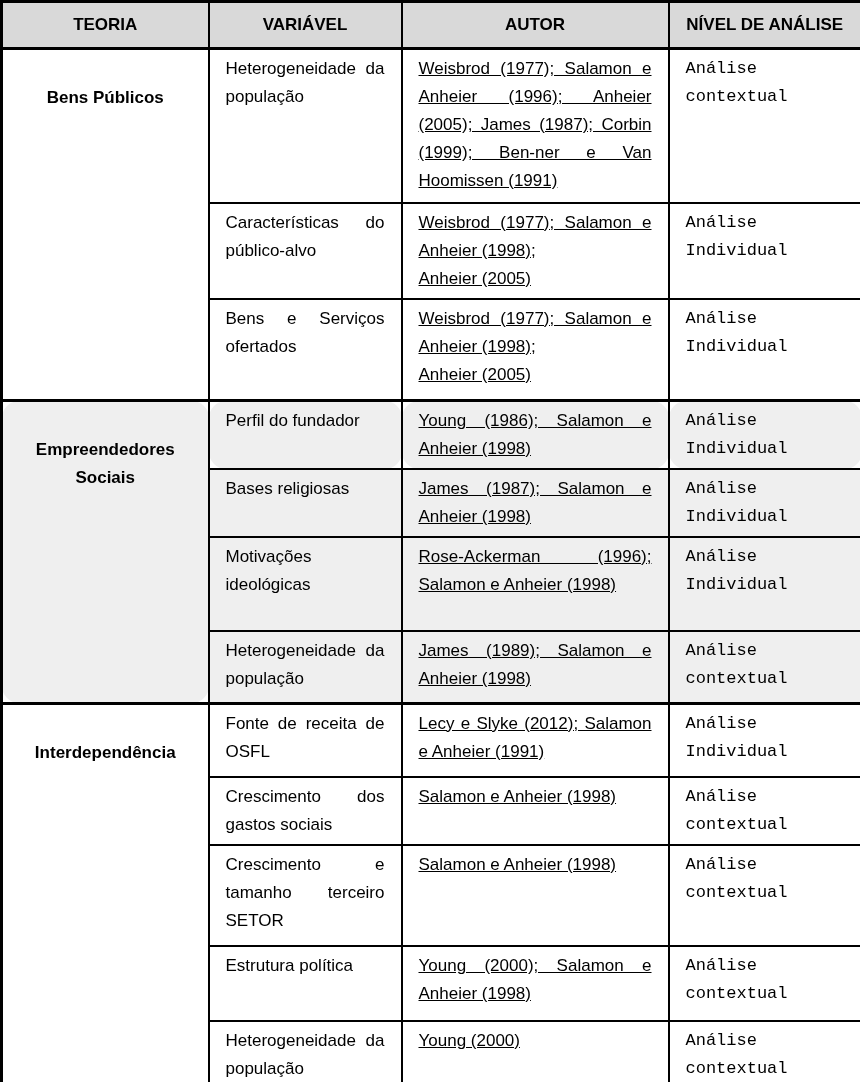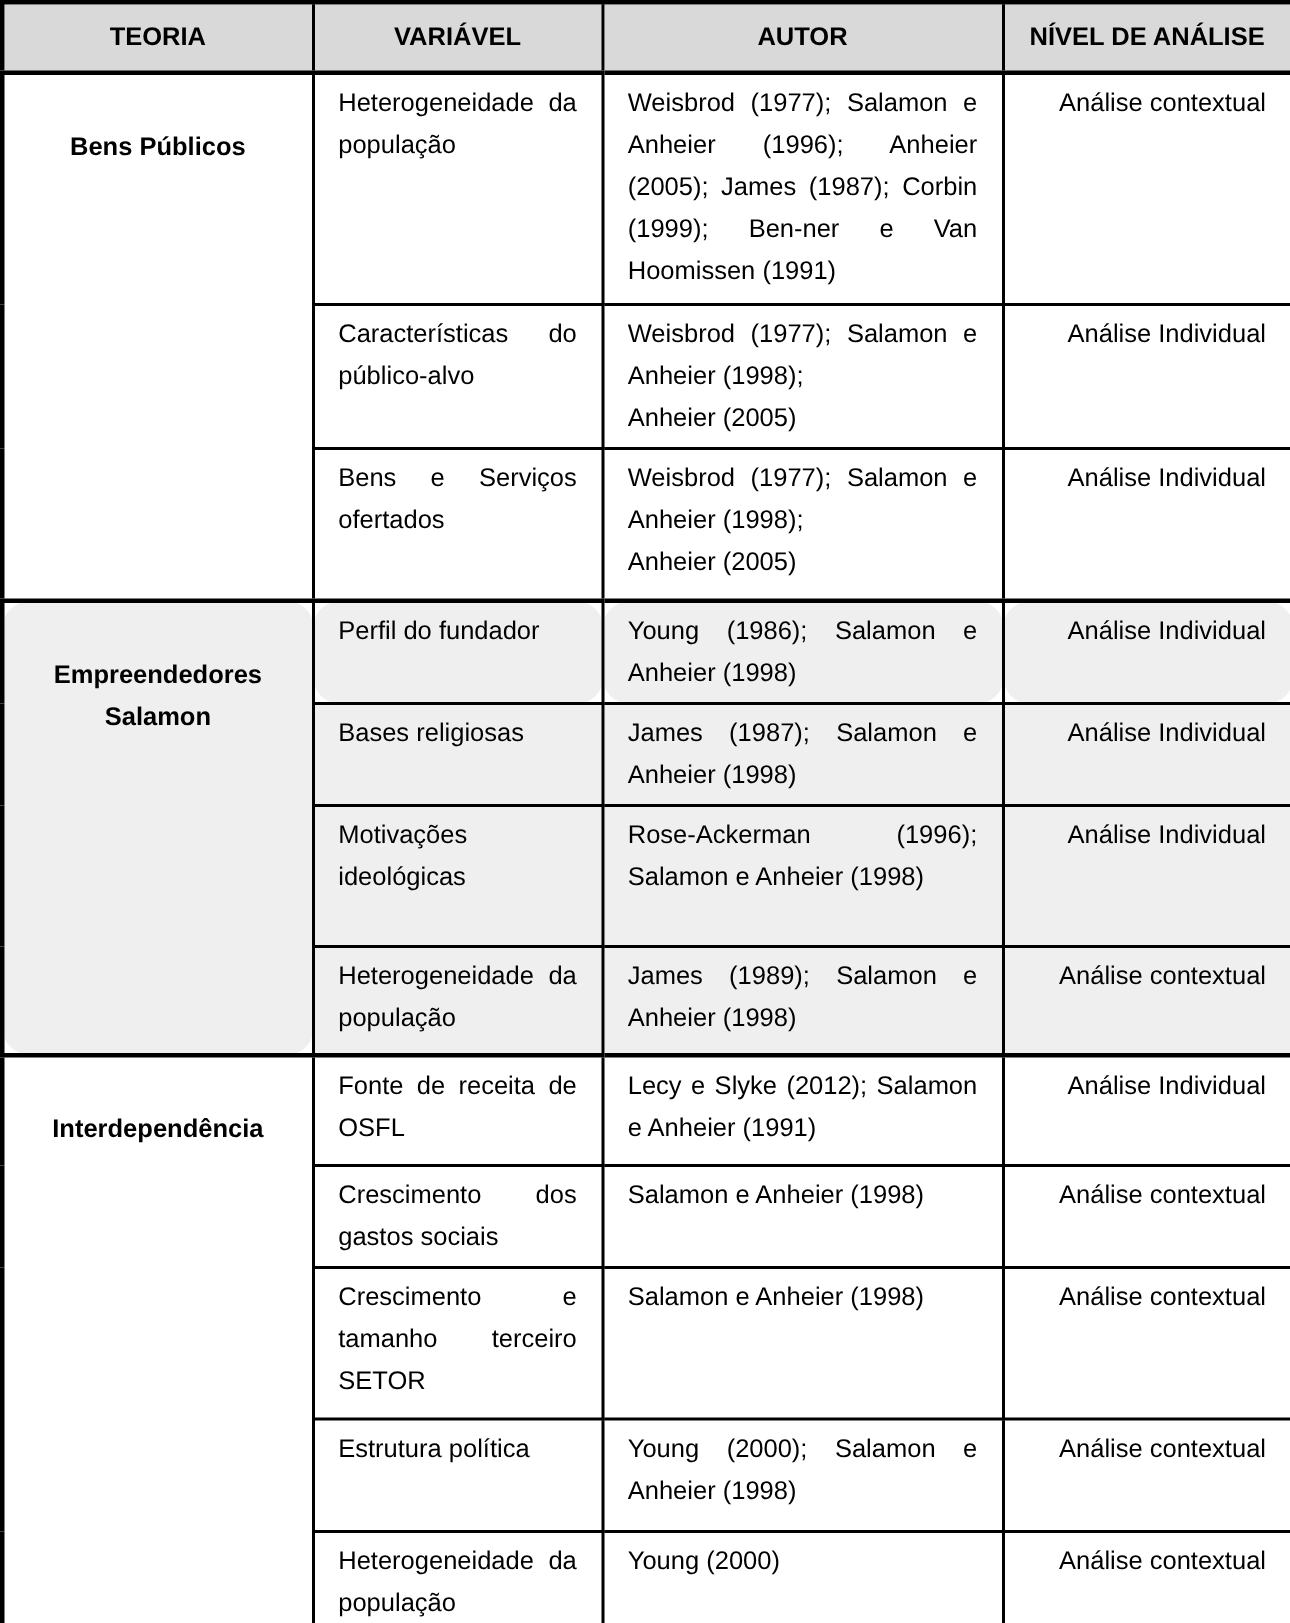--- a/index.html
+++ b/index.html
@@ -43,23 +43,25 @@
     font-weight: bold;
     text-align: center;
     padding-top: 34px;
   }
   td.variavel {
     text-align: justify;
   }
   td.autor {
     text-align: justify;
     white-space: pre-line;
+    text-decoration: underline;
   }
   td.nivel {
-    text-align: right;
+    text-align: left;
+    font-family: Liberation Mono, monospace;
   }
   tr.group-start td {
     border-top: 3px solid #000000;
     border-radius: 17px;
   }
   tr.alt td {
     background: #efefef;
   }
 </style>
 </head>
@@ -96,21 +98,21 @@
       <td class="nivel">Análise Individual</td>
     </tr>
     <tr style="height:102px">
       <td class="variavel">Bens e Serviços ofertados</td>
       <td class="autor">Weisbrod (1977); Salamon e Anheier (1998);
 Anheier (2005)</td>
       <td class="nivel">Análise Individual</td>
     </tr>
 
     <tr class="group-start alt" style="height:68px">
-      <td class="teoria" rowspan="4">Empreendedores Salamon</td>
+      <td class="teoria" rowspan="4">Empreendedores Sociais</td>
       <td class="variavel">Perfil do fundador</td>
       <td class="autor">Young (1986); Salamon e Anheier (1998)</td>
       <td class="nivel">Análise Individual</td>
     </tr>
     <tr class="alt" style="height:64px">
       <td class="variavel">Bases religiosas</td>
       <td class="autor">James (1987); Salamon e Anheier (1998)</td>
       <td class="nivel">Análise Individual</td>
     </tr>
     <tr class="alt" style="height:94px">

